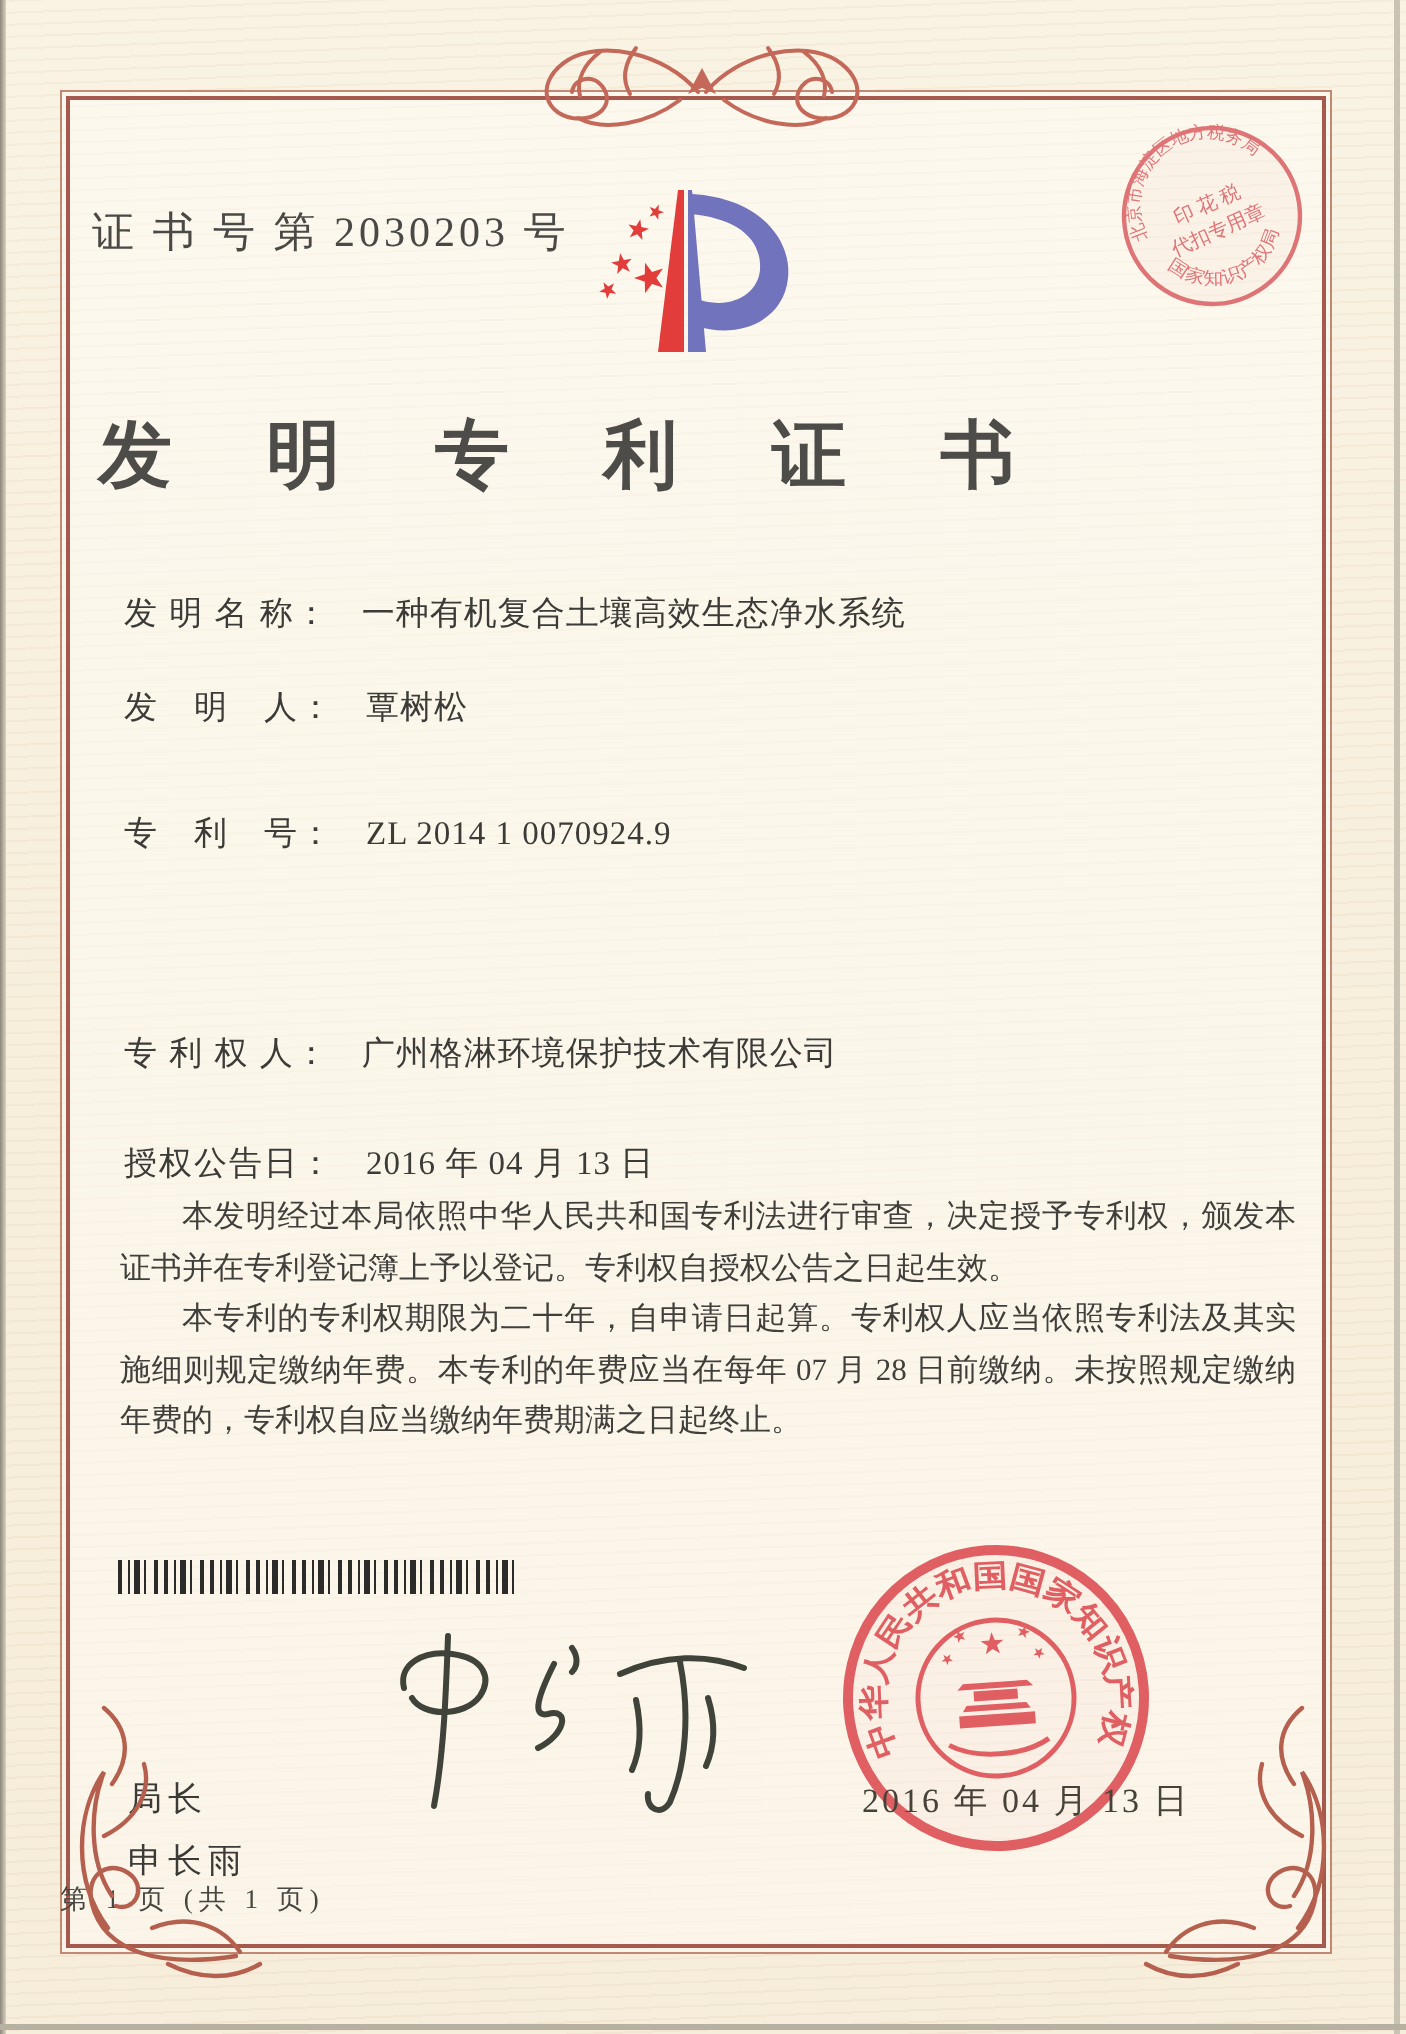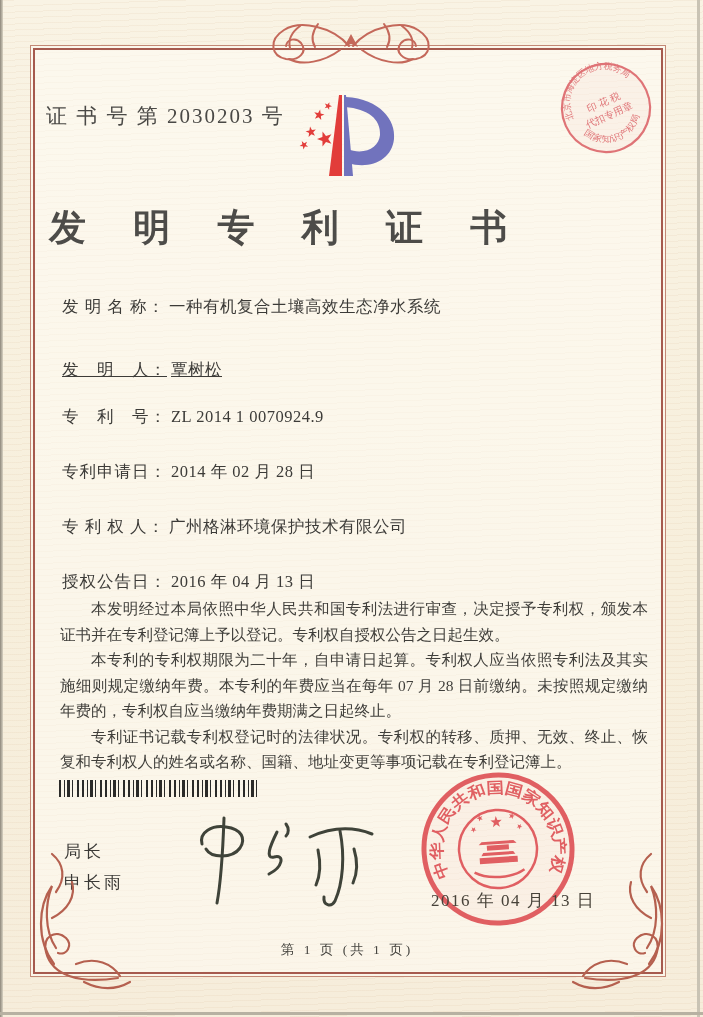--- a/index.html
+++ b/index.html
@@ -17,39 +17,39 @@
   .edge-right{left:697px;top:0;width:3px;height:1017px;background:#c9c3b4;}
   .edge-bottom{left:0;top:1012px;width:703px;height:3px;background:#b7b1a2;}
   
   .frame{left:30px;top:45px;width:634px;height:930px;border:1px solid #c38875;background:rgba(255,253,247,0.5);z-index:1;}
   .frame-inner{position:absolute;left:2px;top:2px;right:2px;bottom:2px;border:2px solid #a65a4e;}
   .cert-no{left:46px;top:102px;font-size:21px;letter-spacing:2px;color:#4a4946;z-index:2;}
   .title{left:30px;top:203px;width:634px;font-size:37px;font-weight:600;
          letter-spacing:19px;padding-left:19px;box-sizing:border-box;color:#4d4c49;z-index:2;}
   .row{left:62px;font-size:16.5px;z-index:2;}
   .row .lbl{white-space:pre;letter-spacing:1px;}
-  .row .val{margin-left:4px;letter-spacing:0.5px;text-align:right;}
-  .r0{top:296px;} .r1{top:359px;text-decoration:underline;} .r2{top:406px;} .r3{top:461px;} .r4{top:516px;} .r5{top:571px;}
+  .row .val{margin-left:16px;letter-spacing:0.5px;text-align:right;}
+  .r0{top:296px;} .r1{top:343px;} .r2{top:406px;} .r3{top:461px;} .r4{top:516px;} .r5{top:571px;}
   .body-text{left:60px;top:596px;width:588px;z-index:2;font-size:15.5px;line-height:25.5px;
              text-align:justify;color:#403f3b;}
   .body-text p{margin:0;text-indent:2em;font-family:Liberation Serif, serif;}
   .barcode{left:59px;top:780px;width:202px;height:17px;z-index:2;
     background:repeating-linear-gradient(90deg,
       #2b2b29 0 2px,transparent 2px 5px,
       #2b2b29 5px 6px,transparent 6px 8px,
       #2b2b29 8px 11px,transparent 11px 13px,
       #2b2b29 13px 14px,transparent 14px 18px,
       #2b2b29 18px 20px,transparent 20px 23px);}
-  .signer{left:64px;top:836px;z-index:2;font-family:"Liberation Sans","DejaVu Sans",sans-serif;
+  .signer{left:64px;top:884px;z-index:2;font-family:"Liberation Sans","DejaVu Sans",sans-serif;
           font-size:17px;letter-spacing:3px;color:#3b3a37;line-height:31px;}
   .autograph{left:182px;top:806px;z-index:4;}
   .seal-wrap{left:412px;top:763px;z-index:5;}
   .seal-date{left:431px;top:889px;z-index:6;font-size:17px;letter-spacing:1.5px;color:#474239;}
   .tax-wrap{left:540px;top:42px;z-index:5;}
-  .footer{left:30px;top:941px;width:634px;text-align:center;font-size:13.5px;letter-spacing:3px;
+  .footer{left:30px;top:941px;width:634px;font-size:13.5px;letter-spacing:3px;
           color:#474641;z-index:2;}
   .ornament{left:0;top:12px;z-index:3;}
   .corner{z-index:3;}
 </style>
 </head>
 <body>
 
 <div class="page">
 
   <svg class="abs ornament" width="703" height="72" viewBox="0 0 703 72">
@@ -105,34 +105,30 @@
 
   <div class="abs row r0">
     <span class="lbl">发 明 名 称：</span><span class="val">一种有机复合土壤高效生态净水系统</span>
   </div>
   <div class="abs row r1">
     <span class="lbl">发　明　人：</span><span class="val">覃树松</span>
   </div>
   <div class="abs row r2">
     <span class="lbl">专　利　号：</span><span class="val">ZL 2014 1 0070924.9</span>
   </div>
-  <div class="abs row r3">
-    <span class="lbl">专利申请日：</span><span class="val">2014 年 02 月 28 日</span>
-  </div>
   <div class="abs row r4">
     <span class="lbl">专 利 权 人：</span><span class="val">广州格淋环境保护技术有限公司</span>
   </div>
   <div class="abs row r5">
     <span class="lbl">授权公告日：</span><span class="val">2016 年 04 月 13 日</span>
   </div>
 
   <div class="abs body-text">
     <p>本发明经过本局依照中华人民共和国专利法进行审查，决定授予专利权，颁发本证书并在专利登记簿上予以登记。专利权自授权公告之日起生效。</p>
     <p>本专利的专利权期限为二十年，自申请日起算。专利权人应当依照专利法及其实施细则规定缴纳年费。本专利的年费应当在每年 07 月 28 日前缴纳。未按照规定缴纳年费的，专利权自应当缴纳年费期满之日起终止。</p>
-    <p>专利证书记载专利权登记时的法律状况。专利权的转移、质押、无效、终止、恢复和专利权人的姓名或名称、国籍、地址变更等事项记载在专利登记簿上。</p>
   </div>
 
   <div class="abs barcode"></div>
 
   <div class="abs signer">
     <div>局长</div>
     <div>申长雨</div>
   </div>
 
   <svg class="abs autograph" width="200" height="104" viewBox="0 0 200 104">

